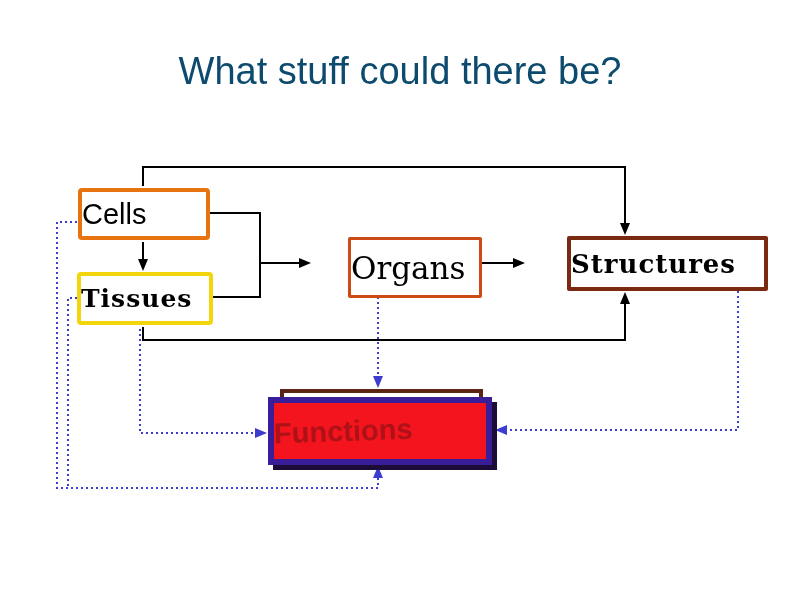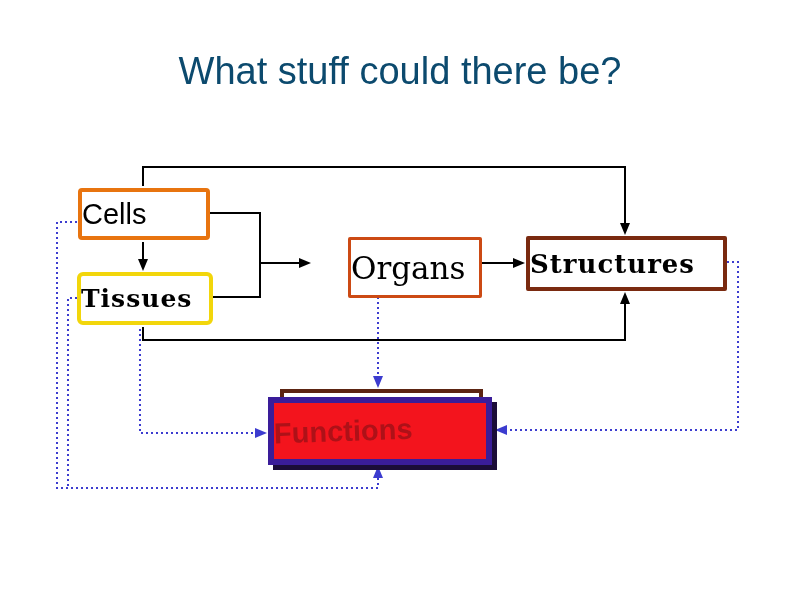--- a/index.html
+++ b/index.html
@@ -86,29 +86,29 @@
     <path d="M77,298 H68 V486"></path>
   </g>
 </svg>
 
 <div class="title">What stuff could there be?</div>
 
 <div class="node cells" style="border-color: rgb(232, 116, 15);">
   <span class="lbl">Cells</span>
 </div>
 
-<div class="node tissues" style="border-color: rgb(242, 214, 11); border-radius: 6px;">
+<div class="node tissues" style="border-color: rgb(242, 214, 11);">
   <span class="lbl">Tissues</span>
 </div>
 
 <div class="node organs" style="border-color: rgb(204, 74, 20);">
   <span class="lbl">Organs</span>
 </div>
 
-<div class="node structures" style="border-color: rgb(122, 42, 16);">
+<div class="node structures" style="border-color: rgb(122, 42, 16); margin-left: 41px;">
   <span class="lbl">Structures</span>
 </div>
 
 <div class="functions-back" style="border-color: rgb(92, 36, 18);"></div>
 
 <div class="node functions" style="background-color: rgb(243, 20, 29); border-color: rgb(58, 29, 153);">
   <span class="lbl" style="color: rgb(174, 17, 24);">Functions</span>
 </div>
 
 </body></html>

